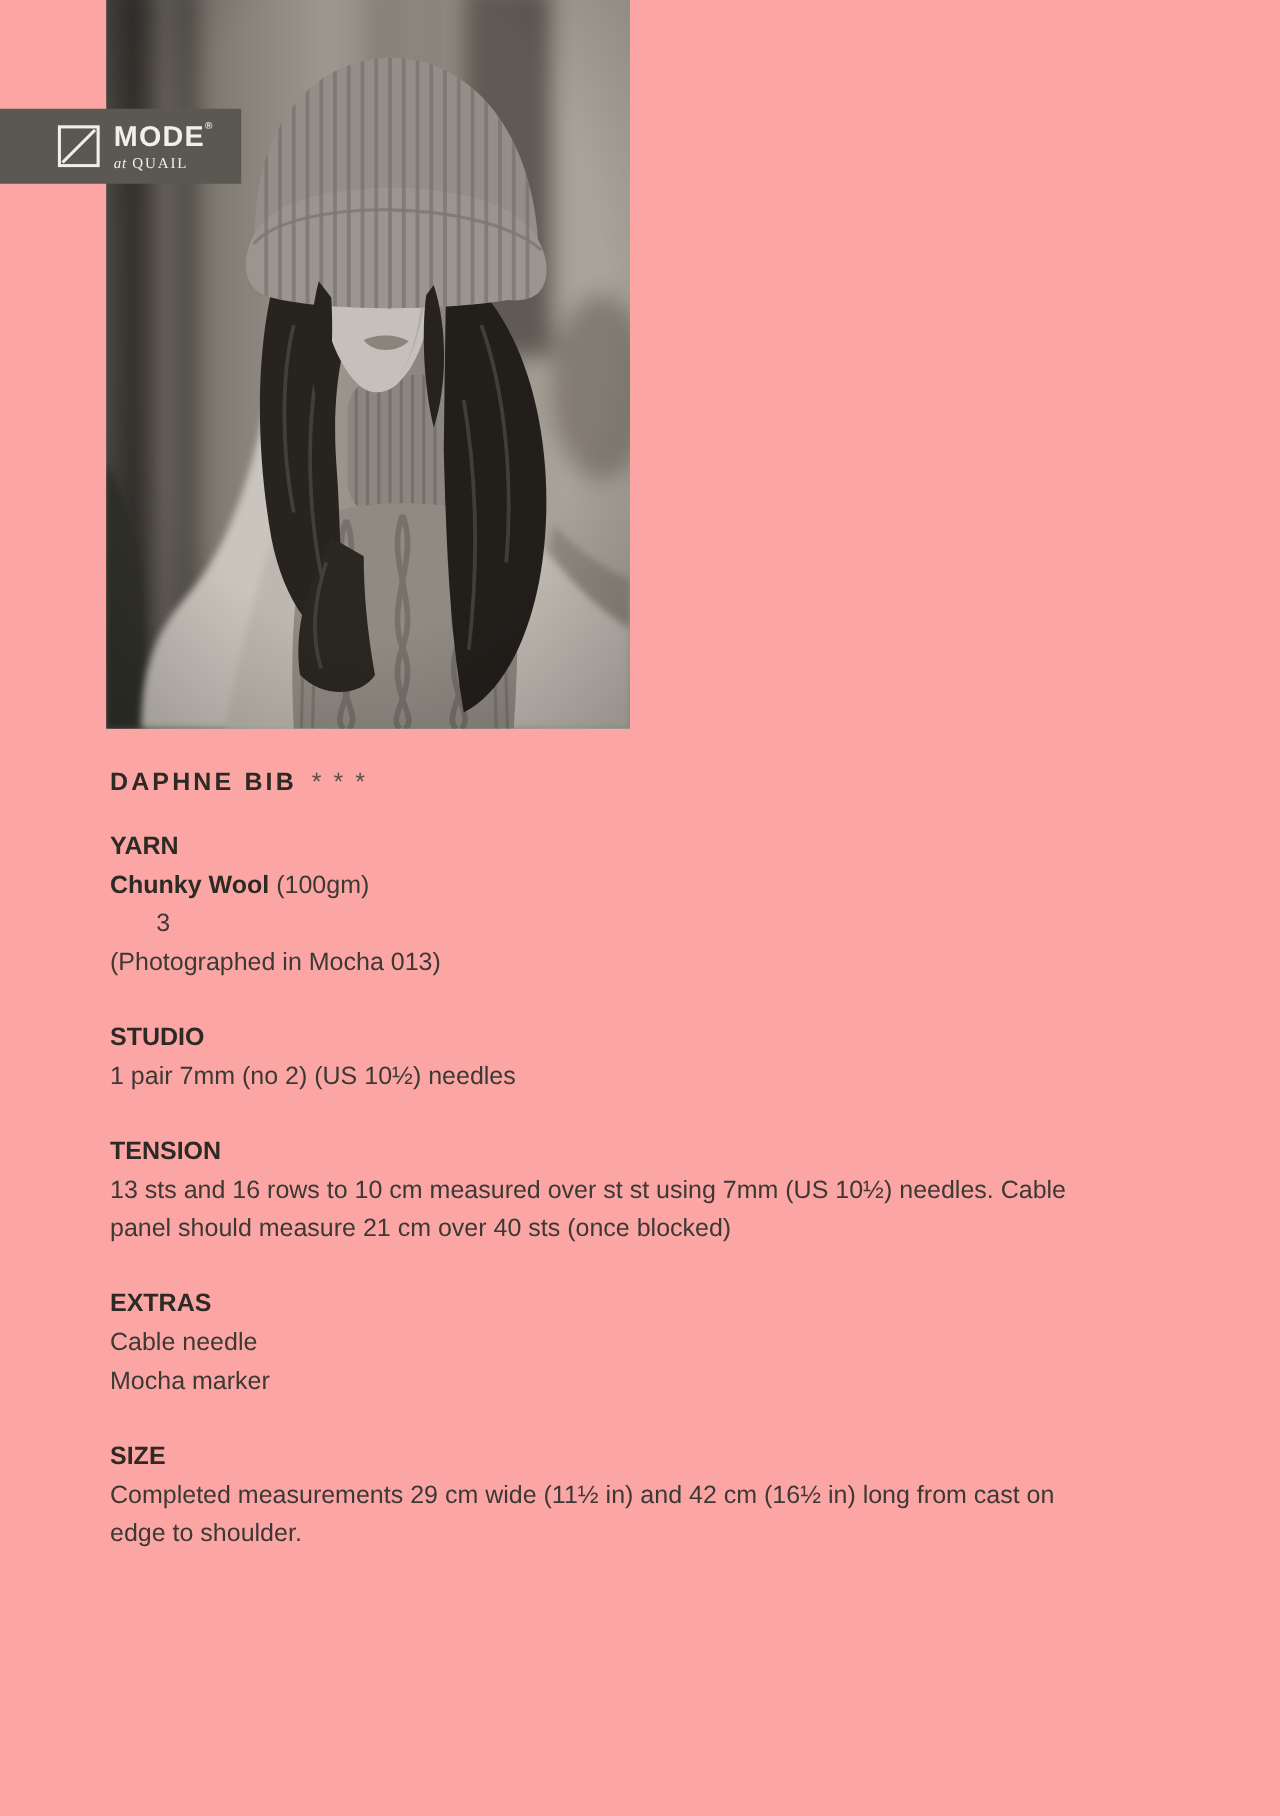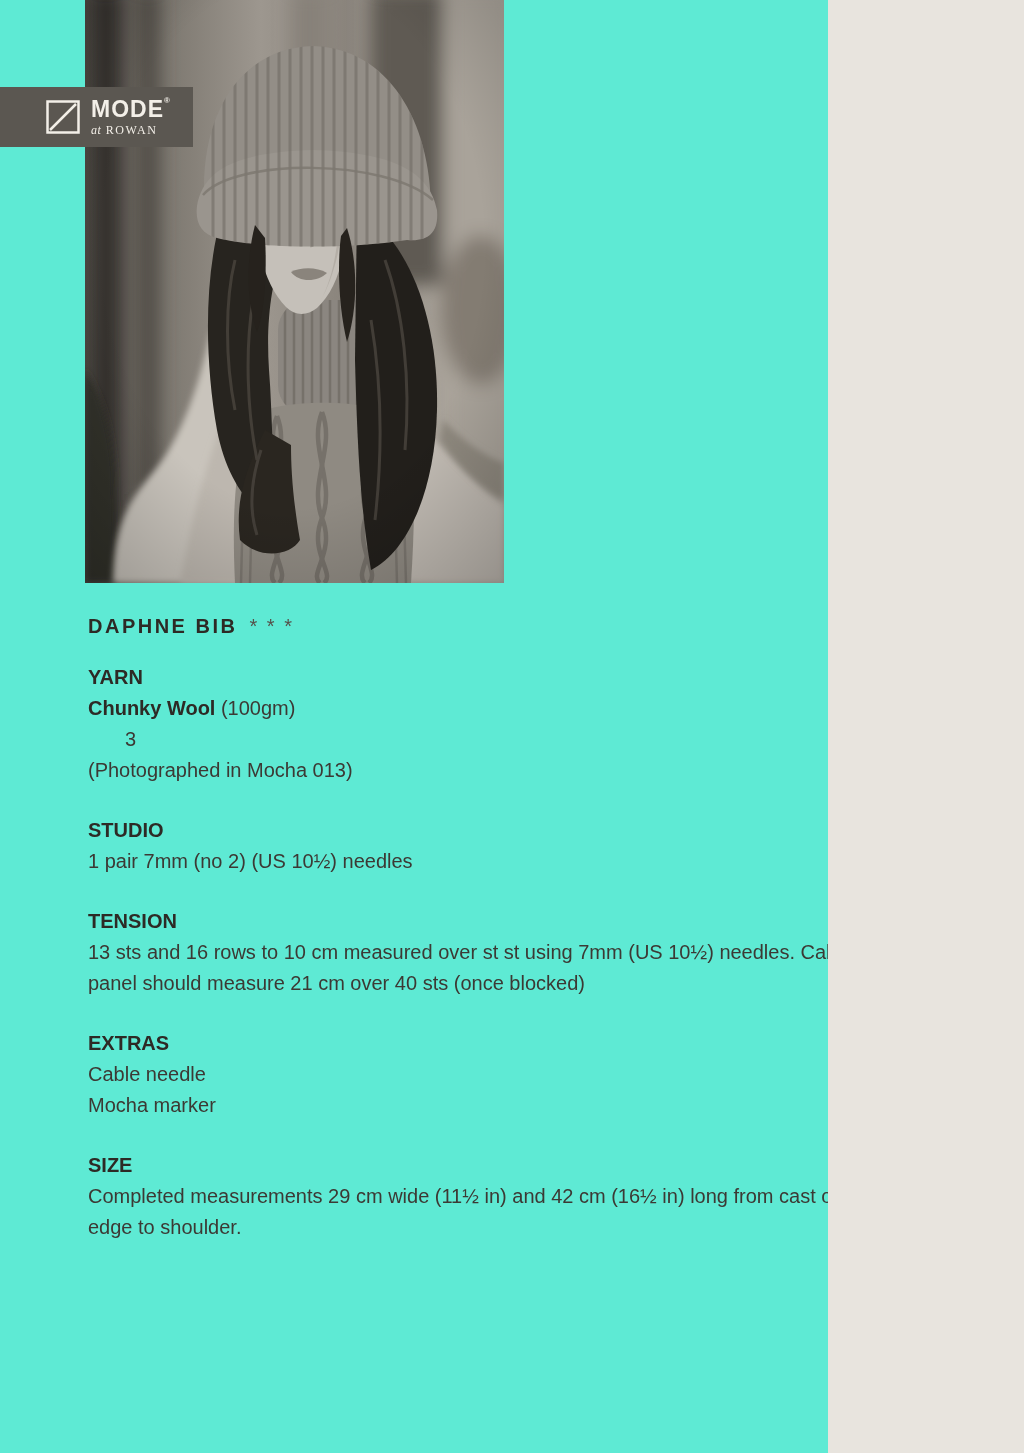--- a/index.html
+++ b/index.html
@@ -1,18 +1,18 @@
 <!DOCTYPE html>
 <html><head>
 <meta charset="utf-8">
 <style>
   html,body { margin:0; padding:0; background:#e8e4de; }
   .page {
-    position:relative; width:828px; height:1453px;
-    background:#5eead4; overflow:hidden;
+    position:relative; width:1024px; height:1453px;
+    background:#fca5a5; overflow:hidden;
     font-family:"Liberation Sans", sans-serif;
     color:#3c3934;
   }
   
   .photo {
     position:absolute; left:85px; top:0; width:419px; height:583px;
     background:#8d8880;
   }
   .photo svg { display:block; }
   
@@ -188,21 +188,21 @@
     </svg>
   </div>
 
   <div class="badge">
     <svg class="badge-icon" width="34" height="34" viewBox="0 0 34 34" xmlns="http://www.w3.org/2000/svg">
       <rect x="1.5" y="1.5" width="31" height="31" fill="none" stroke="#f3efe8" stroke-width="2.5"></rect>
       <line x1="4" y1="30" x2="30" y2="4" stroke="#f3efe8" stroke-width="2.5"></line>
     </svg>
     <div class="badge-text">
       <div class="badge-name"><span>MODE</span><sup>®</sup></div>
-      <div class="badge-sub"><span class="at">at</span> <span>ROWAN</span></div>
+      <div class="badge-sub"><span class="at">at</span> <span>QUAIL</span></div>
     </div>
   </div>
 
 
   <div class="content">
     <div class="pattern-heading">
       <span>DAPHNE BIB</span><span class="stars">* * *</span>
     </div>
     <div>
   <div class="section">

